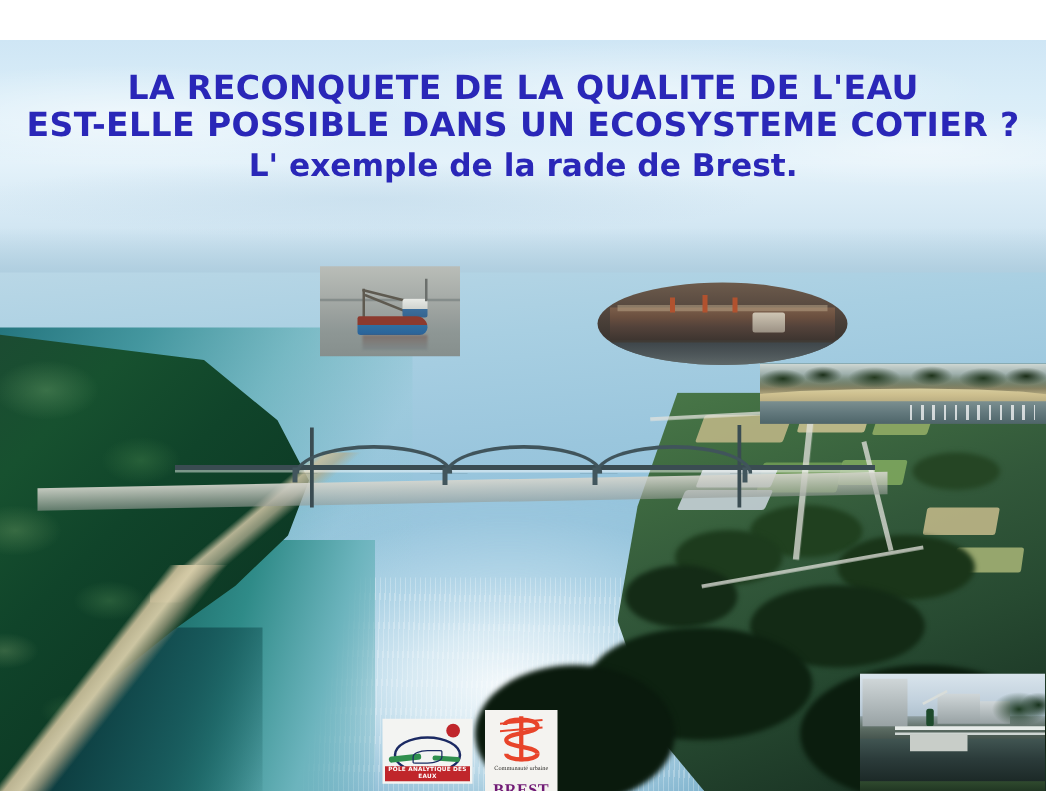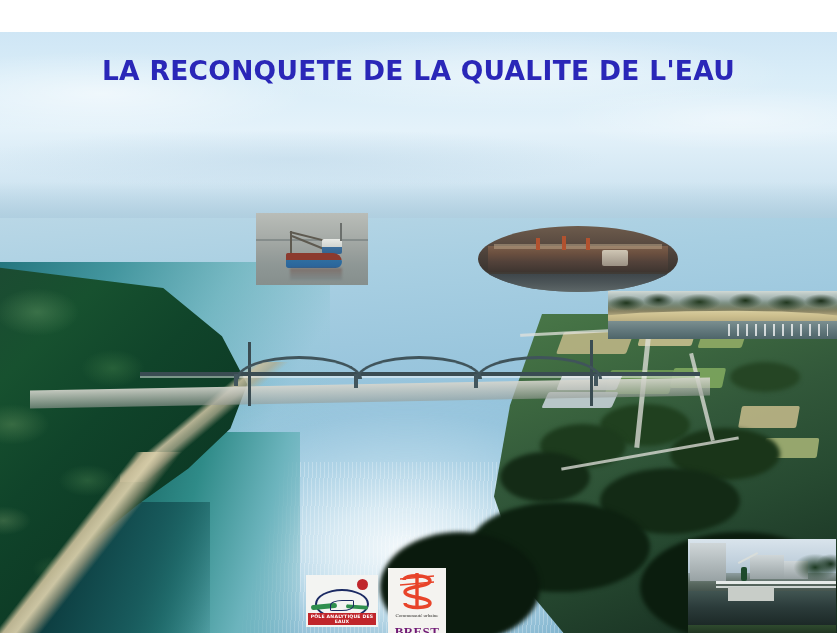--- a/index.html
+++ b/index.html
@@ -267,20 +267,22 @@
       <div class="arch" style="left:336px;top:2px;width:120px;height:20px;"></div>
       <div class="pier" style="left:214px;top:20px;height:14px;"></div>
       <div class="pier" style="left:334px;top:20px;height:14px;"></div>
       <div class="pier" style="left:94px;top:20px;height:12px;"></div>
       <div class="pier" style="left:454px;top:20px;height:12px;"></div>
     </div>
   </div>
 
   <div class="title">
     <span class="t1">LA RECONQUETE DE LA QUALITE DE L'EAU</span>
+    <span class="t2">EST-ELLE POSSIBLE DANS UN ECOSYSTEME COTIER ?</span>
+    <span class="t3">L' exemple de la rade de Brest.</span>
   </div>
 
   <div class="inset" id="boat-photo">
     <div class="boat-horizon"></div>
     <div class="boat-rig" style="left:34px;top:18px;width:1.5px;height:24px;"></div>
     <div class="boat-rig" style="left:34px;top:18px;width:44px;height:1.5px;transform:rotate(14deg);transform-origin:left center;"></div>
     <div class="boat-rig" style="left:36px;top:22px;width:40px;height:1.5px;transform:rotate(22deg);transform-origin:left center;"></div>
     <div class="boat-cabin"></div>
     <div class="boat-mast"></div>
     <div class="boat-hull"></div>

